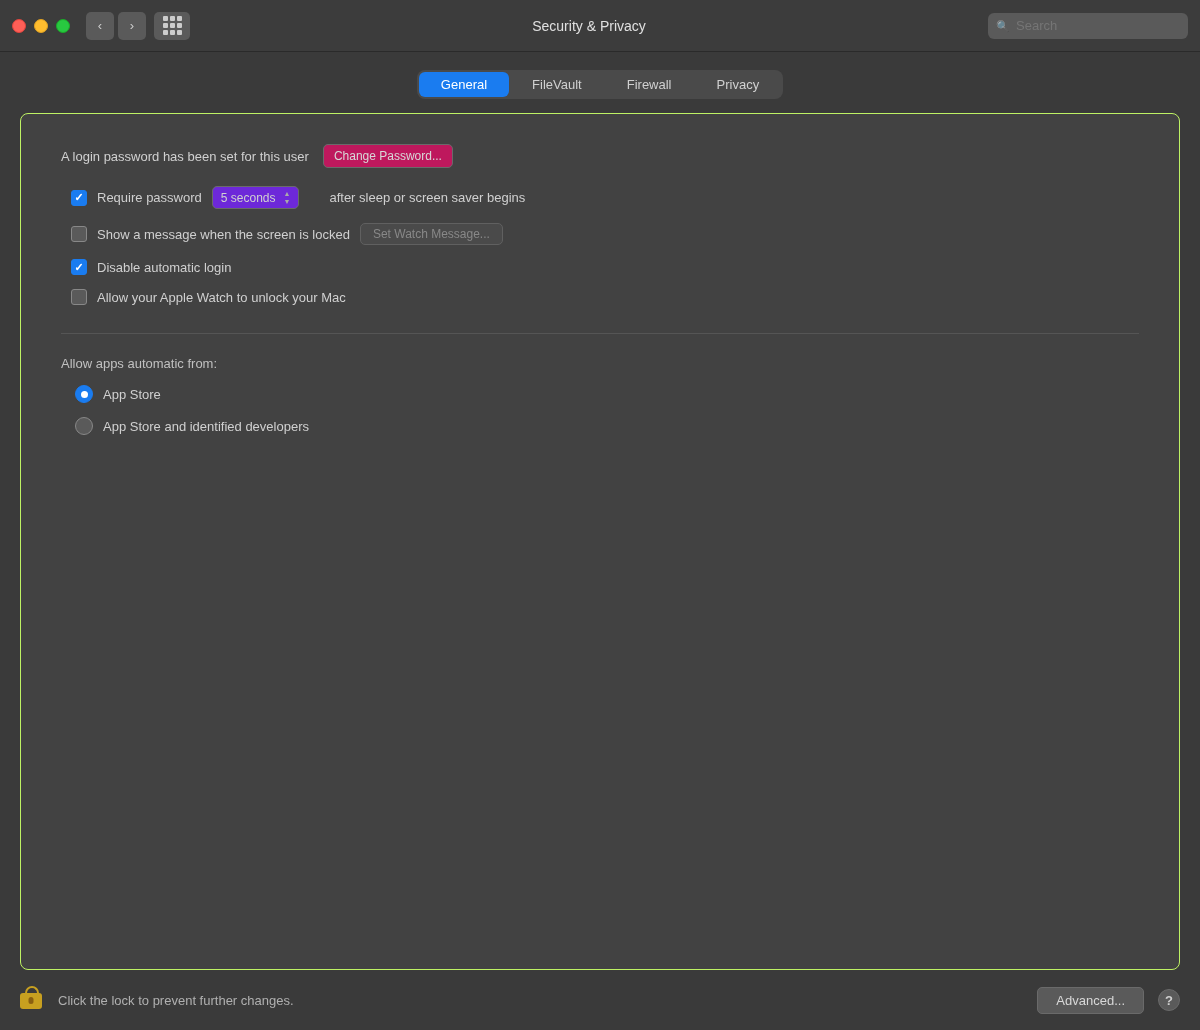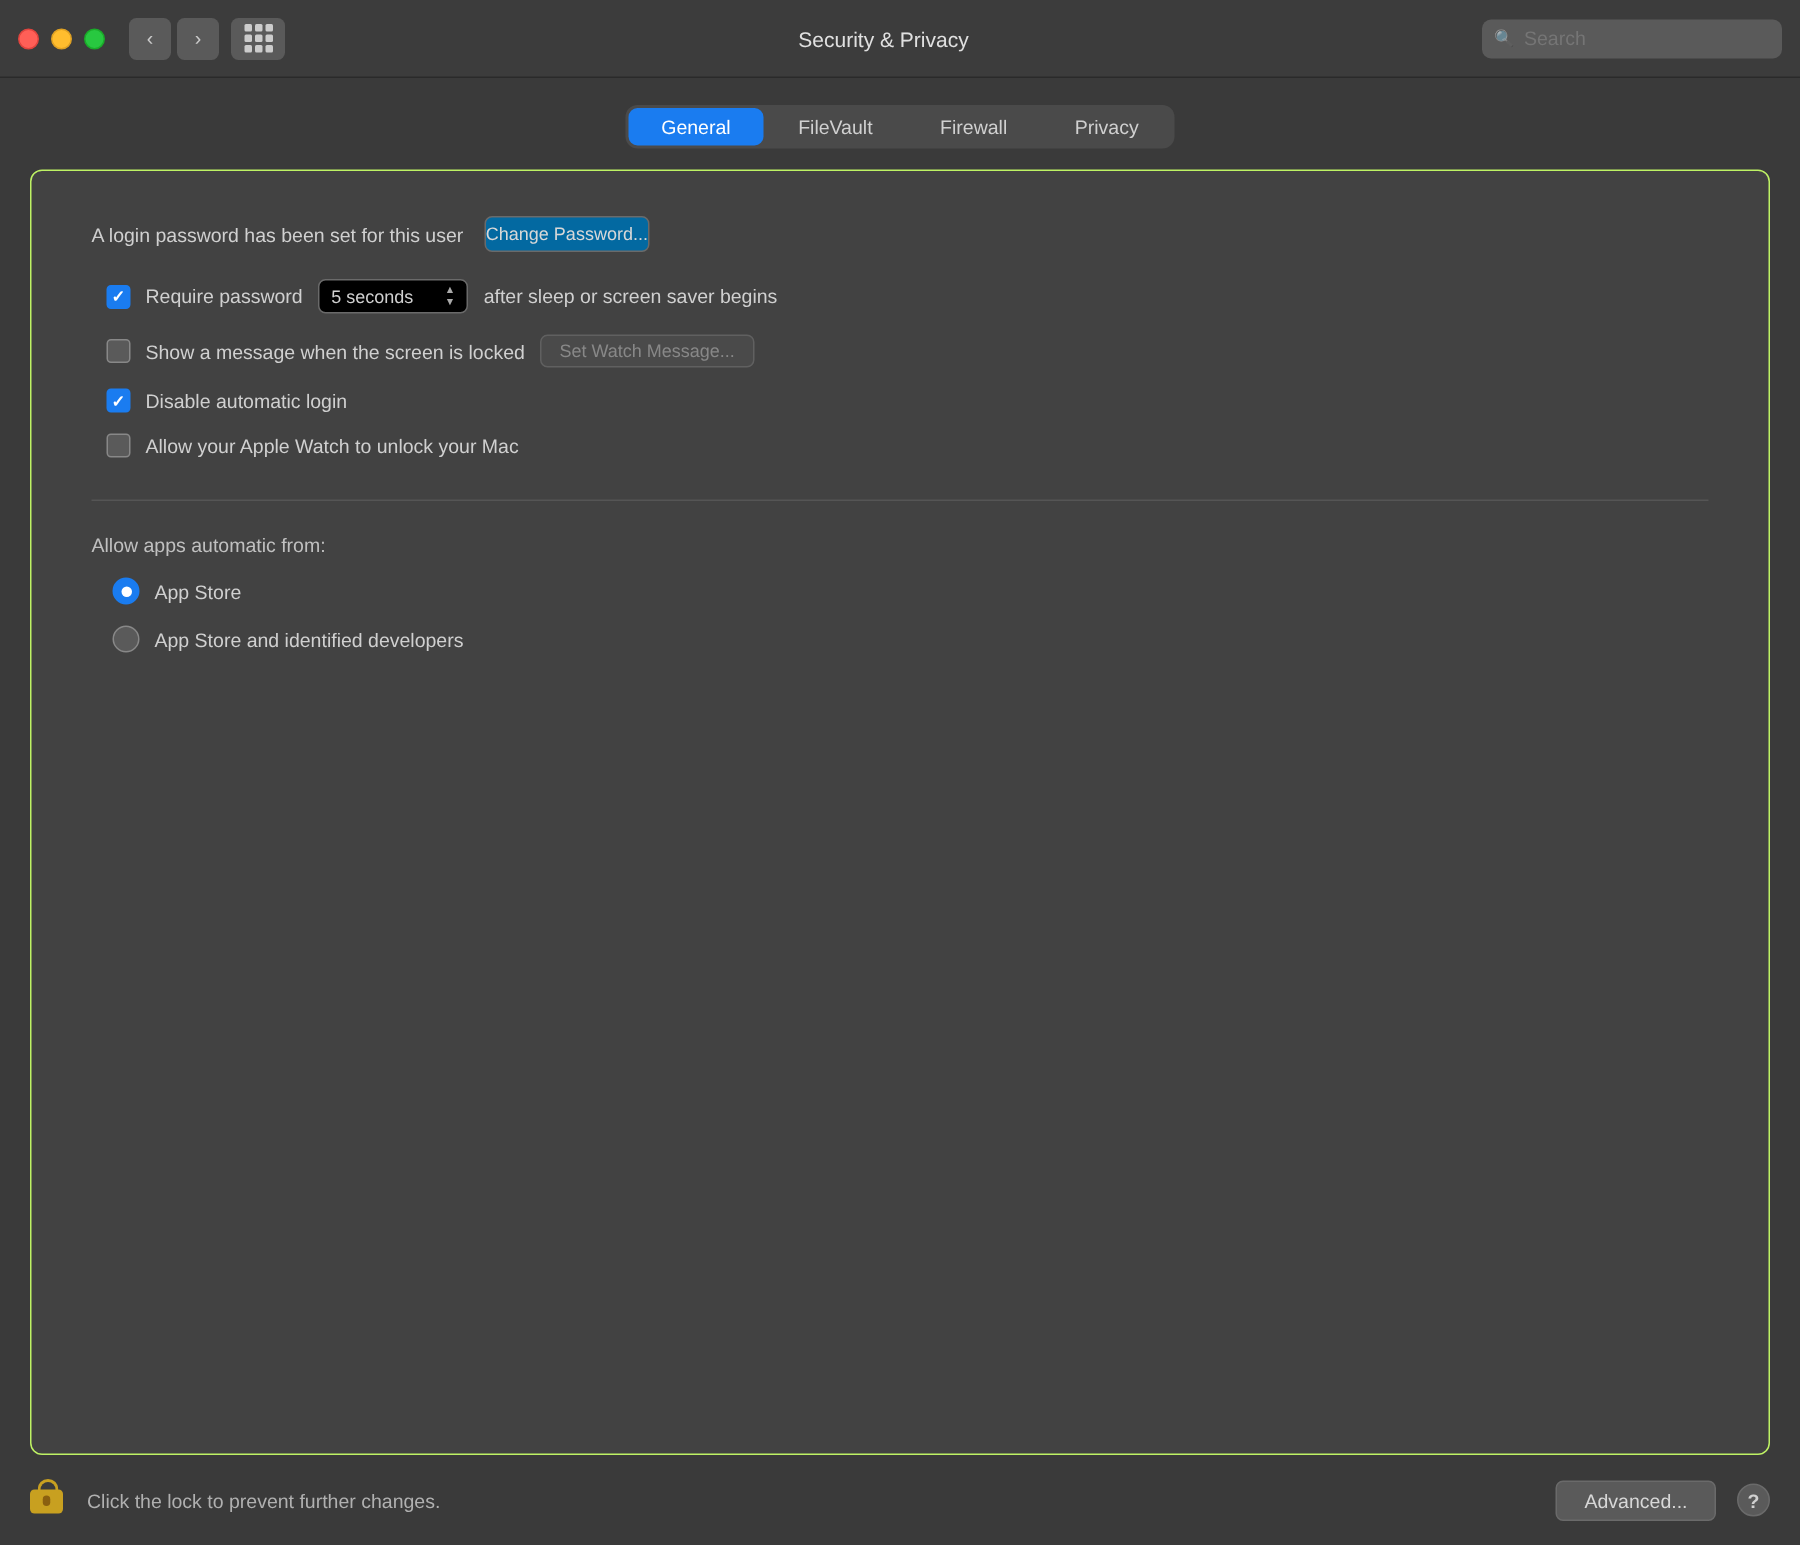--- a/index.html
+++ b/index.html
@@ -176,26 +176,26 @@
       gap: 14px;
       margin-bottom: 18px;
     }
 
     .password-label {
       color: #d0d0d0;
       font-size: 13px;
     }
 
     .change-password-btn {
-      background: #0369a1;
+      background: #be185d;
       border: 1px solid #6a6a6a;
       border-radius: 5px;
       color: #d8d8d8;
       font-size: 12px;
-      padding: 4px 0;
+      padding: 4px 10px;
       cursor: pointer;
     }
 
     
     .checkbox-section {
       margin-left: 10px;
       display: flex;
       flex-direction: column;
       gap: 14px;
     }
@@ -233,25 +233,25 @@
 
     .checkbox-label {
       color: #d0d0d0;
       font-size: 13px;
     }
 
     
     .dropdown-select {
       display: flex;
       align-items: center;
-      background: #000000;
+      background: #6d28d9;
       border: 1px solid #6a6a6a;
       border-radius: 5px;
       padding: 3px 8px;
-      gap: 21px;
+      gap: 8px;
       cursor: pointer;
     }
 
     .dropdown-text {
       color: #d0d0d0;
       font-size: 12px;
     }
 
     .dropdown-arrows {
       display: flex;
@@ -261,20 +261,21 @@
     .dropdown-arrows span {
       display: block;
       font-size: 7px;
       color: #aaa;
       line-height: 1;
     }
 
     .after-text {
       color: #d0d0d0;
       font-size: 13px;
+      margin-left: 20px;
     }
 
     
     .set-lock-btn {
       background: #4a4a4a;
       border: 1px solid #606060;
       border-radius: 5px;
       color: #888;
       font-size: 12px;
       padding: 3px 12px;

